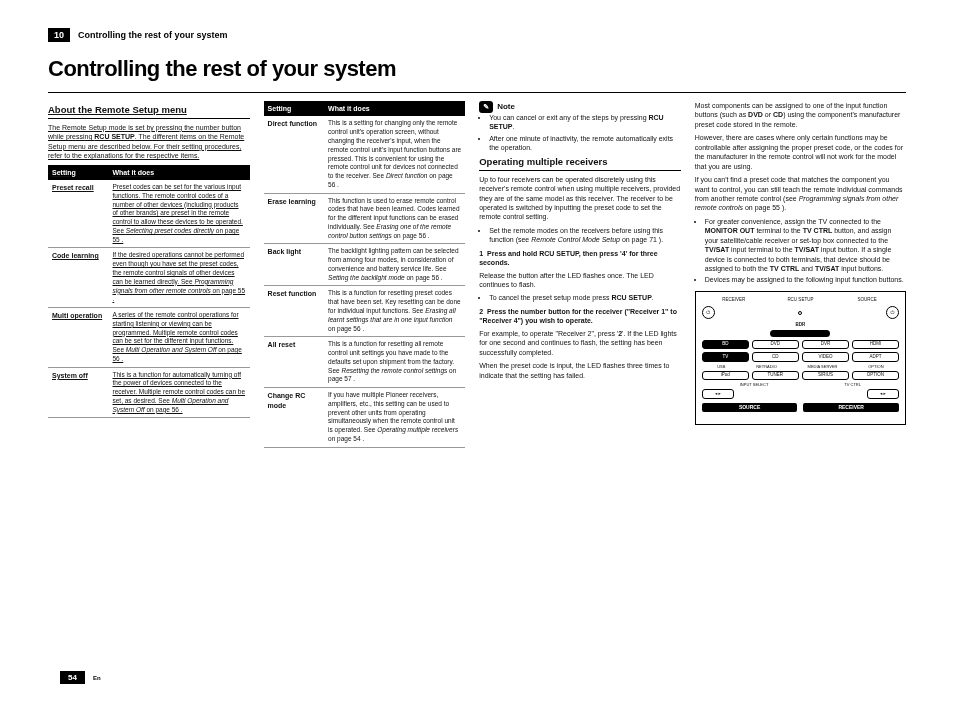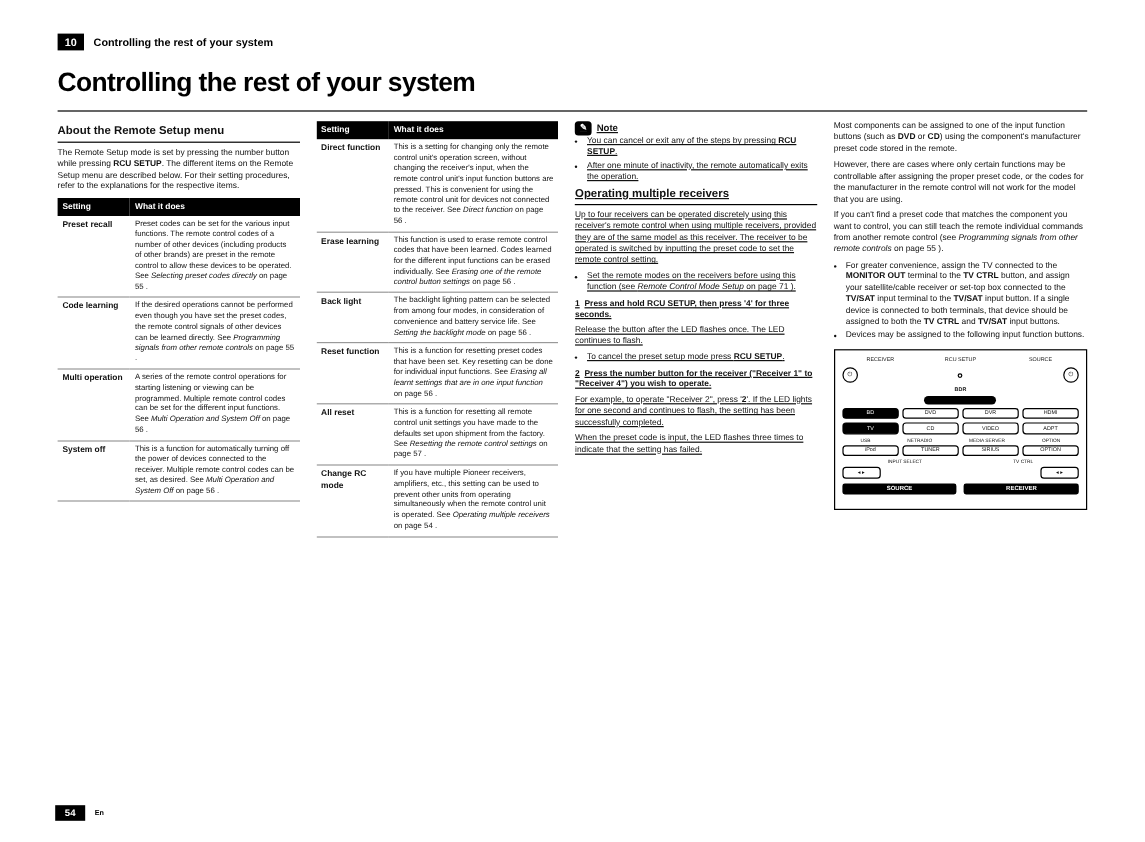--- a/index.html
+++ b/index.html
@@ -44,23 +44,23 @@
     margin-bottom: 8px;
   }
   .columns {
     display: flex;
     gap: 14px;
     font-size: 7px;
     line-height: 1.35;
     color: #111;
   }
   .col { flex: 1 1 0; min-width: 0; }
-  .col1 { flex: 1.05; }
+  .col1 { flex: 1.05; text-decoration: underline; }
   .col2 { flex: 1.05; }
-  .col3 { flex: 1.05; text-decoration: underline; }
+  .col3 { flex: 1.05; }
   .col4 { flex: 1.1; }
   .section-h {
     font-size: 9.5px;
     font-weight: 900;
     border-bottom: 1.5px solid #000;
     padding-bottom: 2px;
     margin-bottom: 4px;
     margin-top: 4px;
     line-height: 1.15;
   }
@@ -138,21 +138,21 @@
   }
   .pill.dark { background: #000; color: #fff; }
   .rect-dark {
     background: #000; color: #fff; padding: 2px 0; text-align: center;
     font-size: 5px; font-weight: bold; flex: 1; border-radius: 2px;
   }
   .grid4 { display: grid; grid-template-columns: repeat(4, 1fr); gap: 3px; margin-bottom: 3px; }
   .footer {
     position: absolute;
     bottom: 18px;
-    left: 46px;
+    left: 60px;
     display: flex;
     align-items: center;
     gap: 8px;
   }
   .footer .pg {
     background: #000; color: #fff; padding: 2px 8px; font-size: 8px; font-weight: bold;
   }
   .footer .lang { font-size: 6px; font-weight: bold; }
   .bdr-line { width: 60px; height: 7px; background: #000; border-radius: 4px; margin: 0 auto 3px; display:flex; align-items:center; justify-content:center; color:#fff; font-size:4px;}
   .input-labels { display: flex; justify-content: space-around; font-size: 4px; margin-bottom:2px;}

